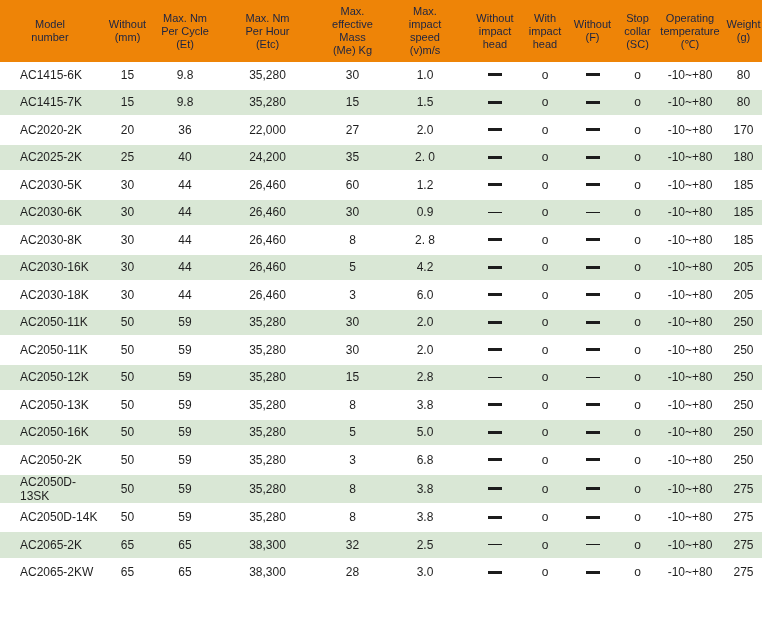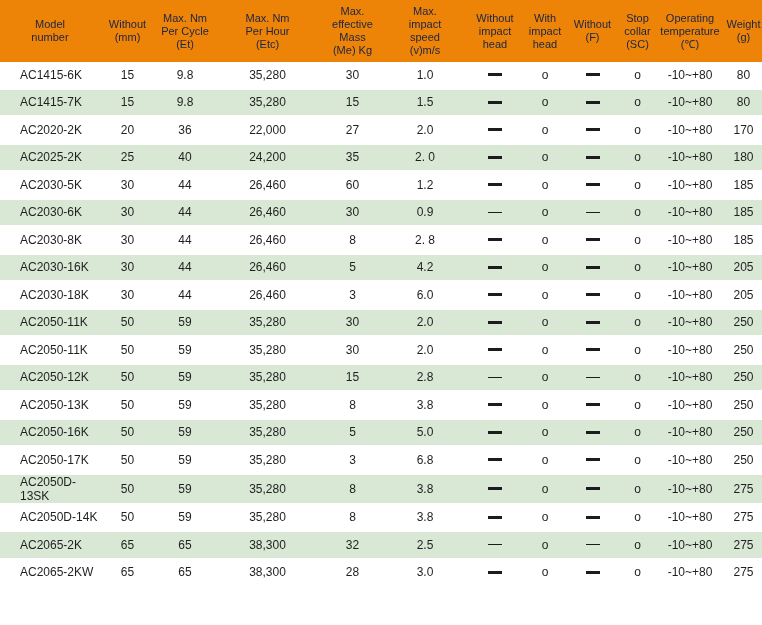--- a/index.html
+++ b/index.html
@@ -289,21 +289,21 @@
         <td>5</td>
         <td>5.0</td>
         <td><span class="dash"></span></td>
         <td><span class="circle">o</span></td>
         <td><span class="dash"></span></td>
         <td><span class="circle">o</span></td>
         <td>-10~+80</td>
         <td>250</td>
       </tr>
       <tr>
-        <td class="model">AC2050-17K</td>
+        <td class="model">AC2050-2K</td>
         <td>50</td>
         <td>59</td>
         <td>35,280</td>
         <td>3</td>
         <td>6.8</td>
         <td><span class="dash"></span></td>
         <td><span class="circle">o</span></td>
         <td><span class="dash"></span></td>
         <td><span class="circle">o</span></td>
         <td>-10~+80</td>

